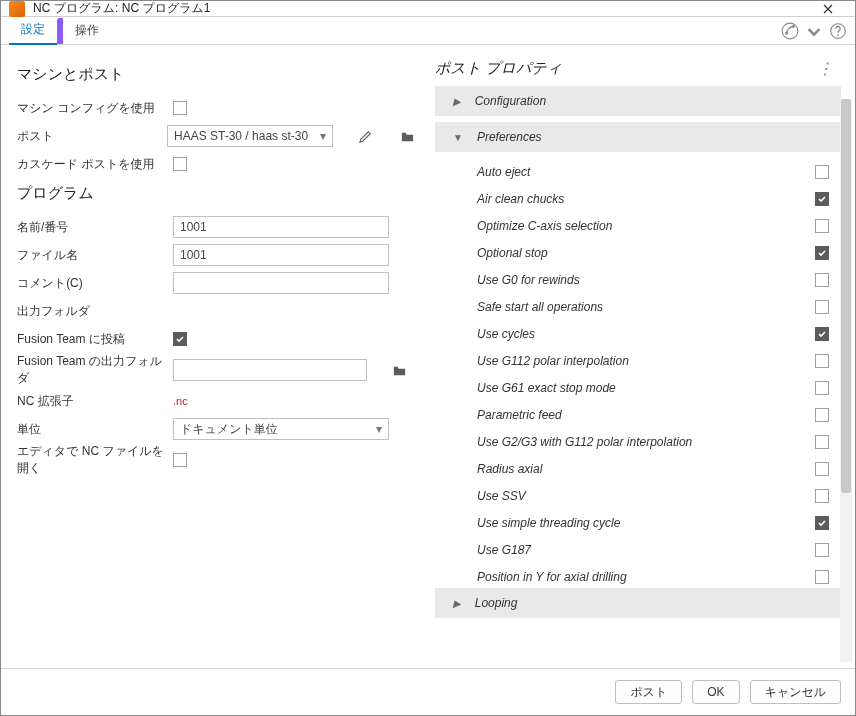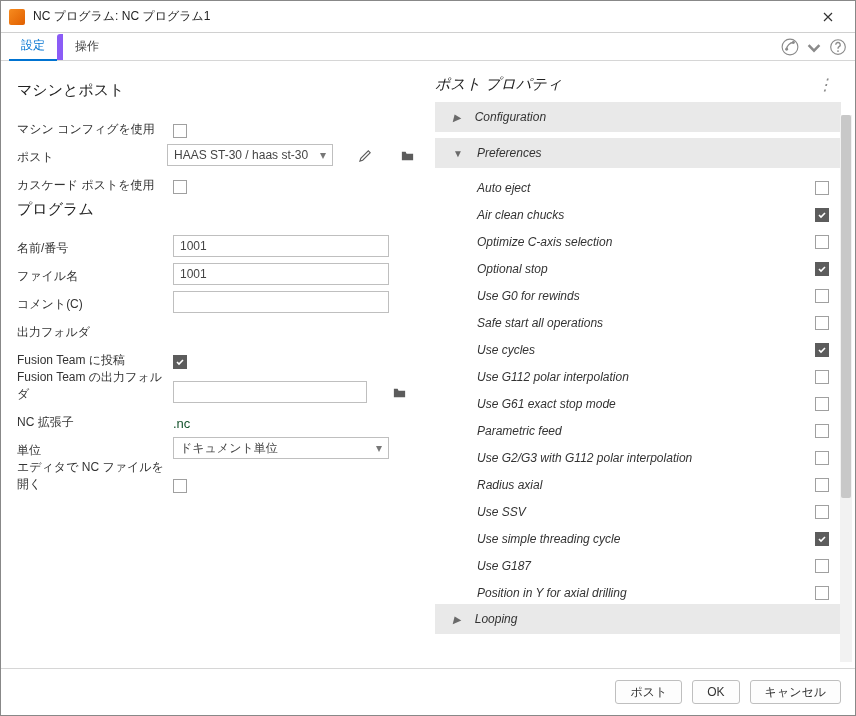--- a/index.html
+++ b/index.html
@@ -1,48 +1,48 @@
 <!DOCTYPE html>
 <html><head>
 <meta charset="utf-8">
 <style>
   * { box-sizing: border-box; margin: 0; padding: 0; font-family: "Segoe UI", "Meiryo UI", Meiryo, sans-serif; }
   html, body { width: 856px; height: 716px; background: #fff; }
   .dialog { width: 856px; height: 716px; border: 1px solid #888; display: flex; flex-direction: column; overflow: hidden; }
-  .titlebar { height: 32px; display: flex; align-items: center; padding: 0 6px 0 8px; border-bottom: 1px solid #d0d0d0; }
+  .titlebar { height: 16px; display: flex; align-items: center; padding: 0 6px 0 8px; border-bottom: 1px solid #d0d0d0; }
   .titlebar .app-icon { width: 16px; height: 16px; background: linear-gradient(135deg,#f78b1f,#e05f00); border-radius: 2px; margin-right: 8px; }
   .titlebar .title { font-size: 12px; color: #222; flex: 1; }
   .titlebar .close { width: 42px; height: 30px; display:flex; align-items:center; justify-content:center; cursor:pointer; color:#333; }
   .titlebar .close svg { width:10px; height:10px; }
   .tabbar { height: 28px; display: flex; align-items: flex-end; padding: 0 8px; border-bottom: 1px solid #d6d6d6; font-size: 12px; }
   .tab { padding: 4px 12px 5px 12px; color:#444; cursor:pointer; border-top-left-radius:3px; border-top-right-radius:3px; }
   .tab.active { color:#0073d1; border-bottom: 2px solid #0073d1; margin-bottom:-1px; }
   .tab + .tab { border-left: 6px solid #8b5cf6; }
   .tabbar-spacer { flex:1; }
   .tabbar-icons { display:flex; align-items:center; gap:6px; padding-bottom:4px; color:#8a8a8a; }
   .tabbar-icons .ico { width:18px; height:18px; display:flex; align-items:center; justify-content:center; cursor:pointer; }
   .body { flex:1; display:flex; overflow:hidden; }
   .left { width: 426px; padding: 14px 10px 10px 16px; overflow:auto; }
   .right { flex:1; padding: 14px 10px 10px 8px; display:flex; position:relative; }
   .section-h1 { font-size: 15px; color:#222; margin: 6px 0 10px 0; }
-  .row { display:flex; align-items:flex-end; min-height:28px; font-size:12px; color:#333; }
+  .row { display:flex; align-items:center; min-height:28px; font-size:12px; color:#333; }
   .row .label { width: 156px; padding-right:6px; }
   .row .field { flex:1; display:flex; align-items:center; gap:22px; }
   input[type=text], select, .combo, .textfield {
     height: 22px; border:1px solid #bfbfbf; padding: 0 6px; font-size:12px; background:#fff; color:#444; width: 216px;
   }
   .combo { display:flex; align-items:center; justify-content:space-between; cursor:pointer; }
   .combo .caret { color:#777; margin-left:4px; }
   .checkbox { width:14px; height:14px; border:1px solid #a0a0a0; display:inline-flex; align-items:center; justify-content:center; background:#fff; cursor:pointer; }
   .checkbox.checked { background:#5c5c5c; border-color:#5c5c5c; }
   .checkbox.checked svg { display:block; }
   .checkbox svg { display:none; width:10px;height:10px; }
   .iconbtn { width:20px; height:20px; display:flex; align-items:center; justify-content:center; color:#5c5c5c; cursor:pointer; }
   .iconbtn svg{ width:15px;height:15px; }
-  .static-text { font-size:13px; color:#14532d; }
+  .static-text { font-size:11px; color:#b91c1c; }
   
   .right-inner { flex:1; display:flex; flex-direction:column; min-width:0;font-style:italic; }
   .right-header { display:flex; align-items:center; justify-content:space-between; padding: 0 6px 8px 0; }
   .right-header .dots { color:#888; font-size:16px; cursor:pointer; padding-right:6px; }
   .props-list { flex:1; overflow-y:auto; padding-right:4px; }
   .group-header { background:#e9e9e9; height:30px; display:flex; align-items:center; font-size:12px; color:#333; padding-left:18px; gap:14px; cursor:pointer; }
   .group-header .tri { color:#6a6a6a; font-size:10px; }
   .prop-row { display:flex; align-items:flex-end; justify-content:space-between; height:27px; padding: 0 12px 0 42px; font-size:12px; color:#333; }
   .scrollbar { width:12px; background:#f2f2f2; position:absolute; right:3px; top:54px; bottom:6px; }
   .scrollbar .thumb { position:absolute; left:1px; right:1px; top:0; height:70%; background:#c8c8c8; border-radius:2px; cursor:pointer; }

